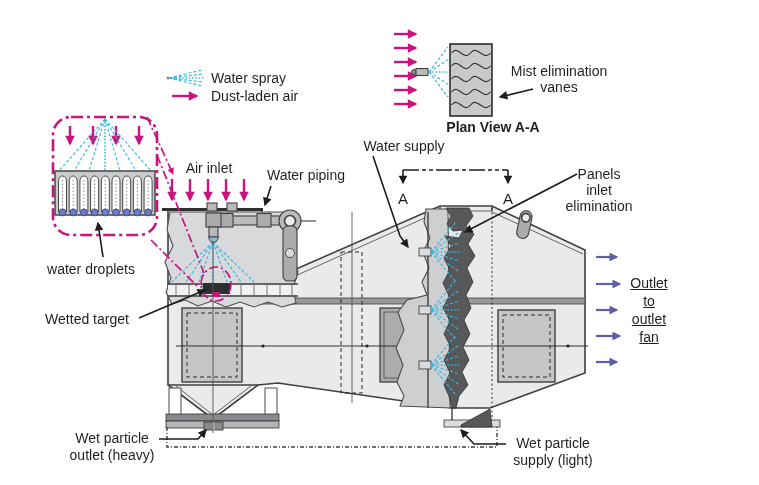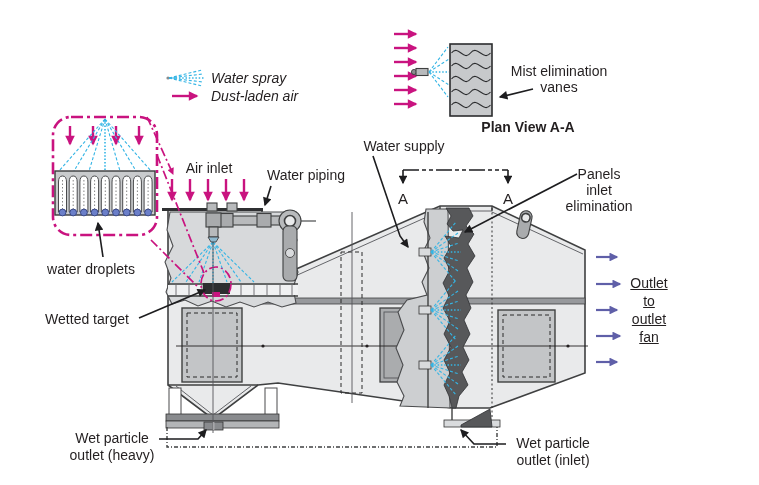--- a/index.html
+++ b/index.html
@@ -11,22 +11,22 @@
     --c-droplet:#6b7fc9;
     --c-body_gray:#e9eaeb;
     --c-mid_gray:#c9cbcd;
   }
   html,body{margin:0;padding:0;background:#fff;}
   .stage{position:relative;width:759px;height:485px;background:#fff;
          font-family:"Liberation Sans",sans-serif;overflow:hidden;}
   .stage svg{position:absolute;left:0;top:0;}
   .lbl{position:absolute;color:var(--c-text);font-size:14px;line-height:16px;
        text-align:center;transform:translateX(-50%);white-space:nowrap;}
-  .lbl.la{transform:none;text-align:right;font-style:italic;}
-  .lbl.bold{font-weight:bold;margin-left:35px;}
+  .lbl.la{transform:none;text-align:right;}
+  .lbl.bold{font-weight:bold;}
   .lbl.big{font-size:15px;}
   .lh17{line-height:17px;} .lh18{line-height:18px;text-decoration:underline;}
 
   
   .ln{stroke:#3f4041;fill:none;stroke-width:1.4;}
   .thin{stroke:#55565a;fill:none;stroke-width:0.9;}
   .body{fill:var(--c-body_gray);stroke:#3f4041;stroke-width:1.6;}
   .blob{fill:#d7d9db;stroke:#4b4c4e;stroke-width:1.1;}
   .cut{fill:#cdcfd1;stroke:#4a4b4d;stroke-width:1.1;}
   .door{fill:#c3c5c7;stroke:#3f4041;stroke-width:1.4;}
@@ -380,16 +380,16 @@
   <div>water droplets</div>
 </div>
 
 <div class="lbl lh17" style="left:112px;top:430px">
   <div>Wet particle</div>
   <div>outlet (heavy)</div>
 </div>
 
 <div class="lbl lh17" style="left:553px;top:435px">
   <div>Wet particle</div>
-  <div>outlet (inlet)</div>
+  <div>supply (light)</div>
 </div>
 
 </div>
 
 </body></html>

